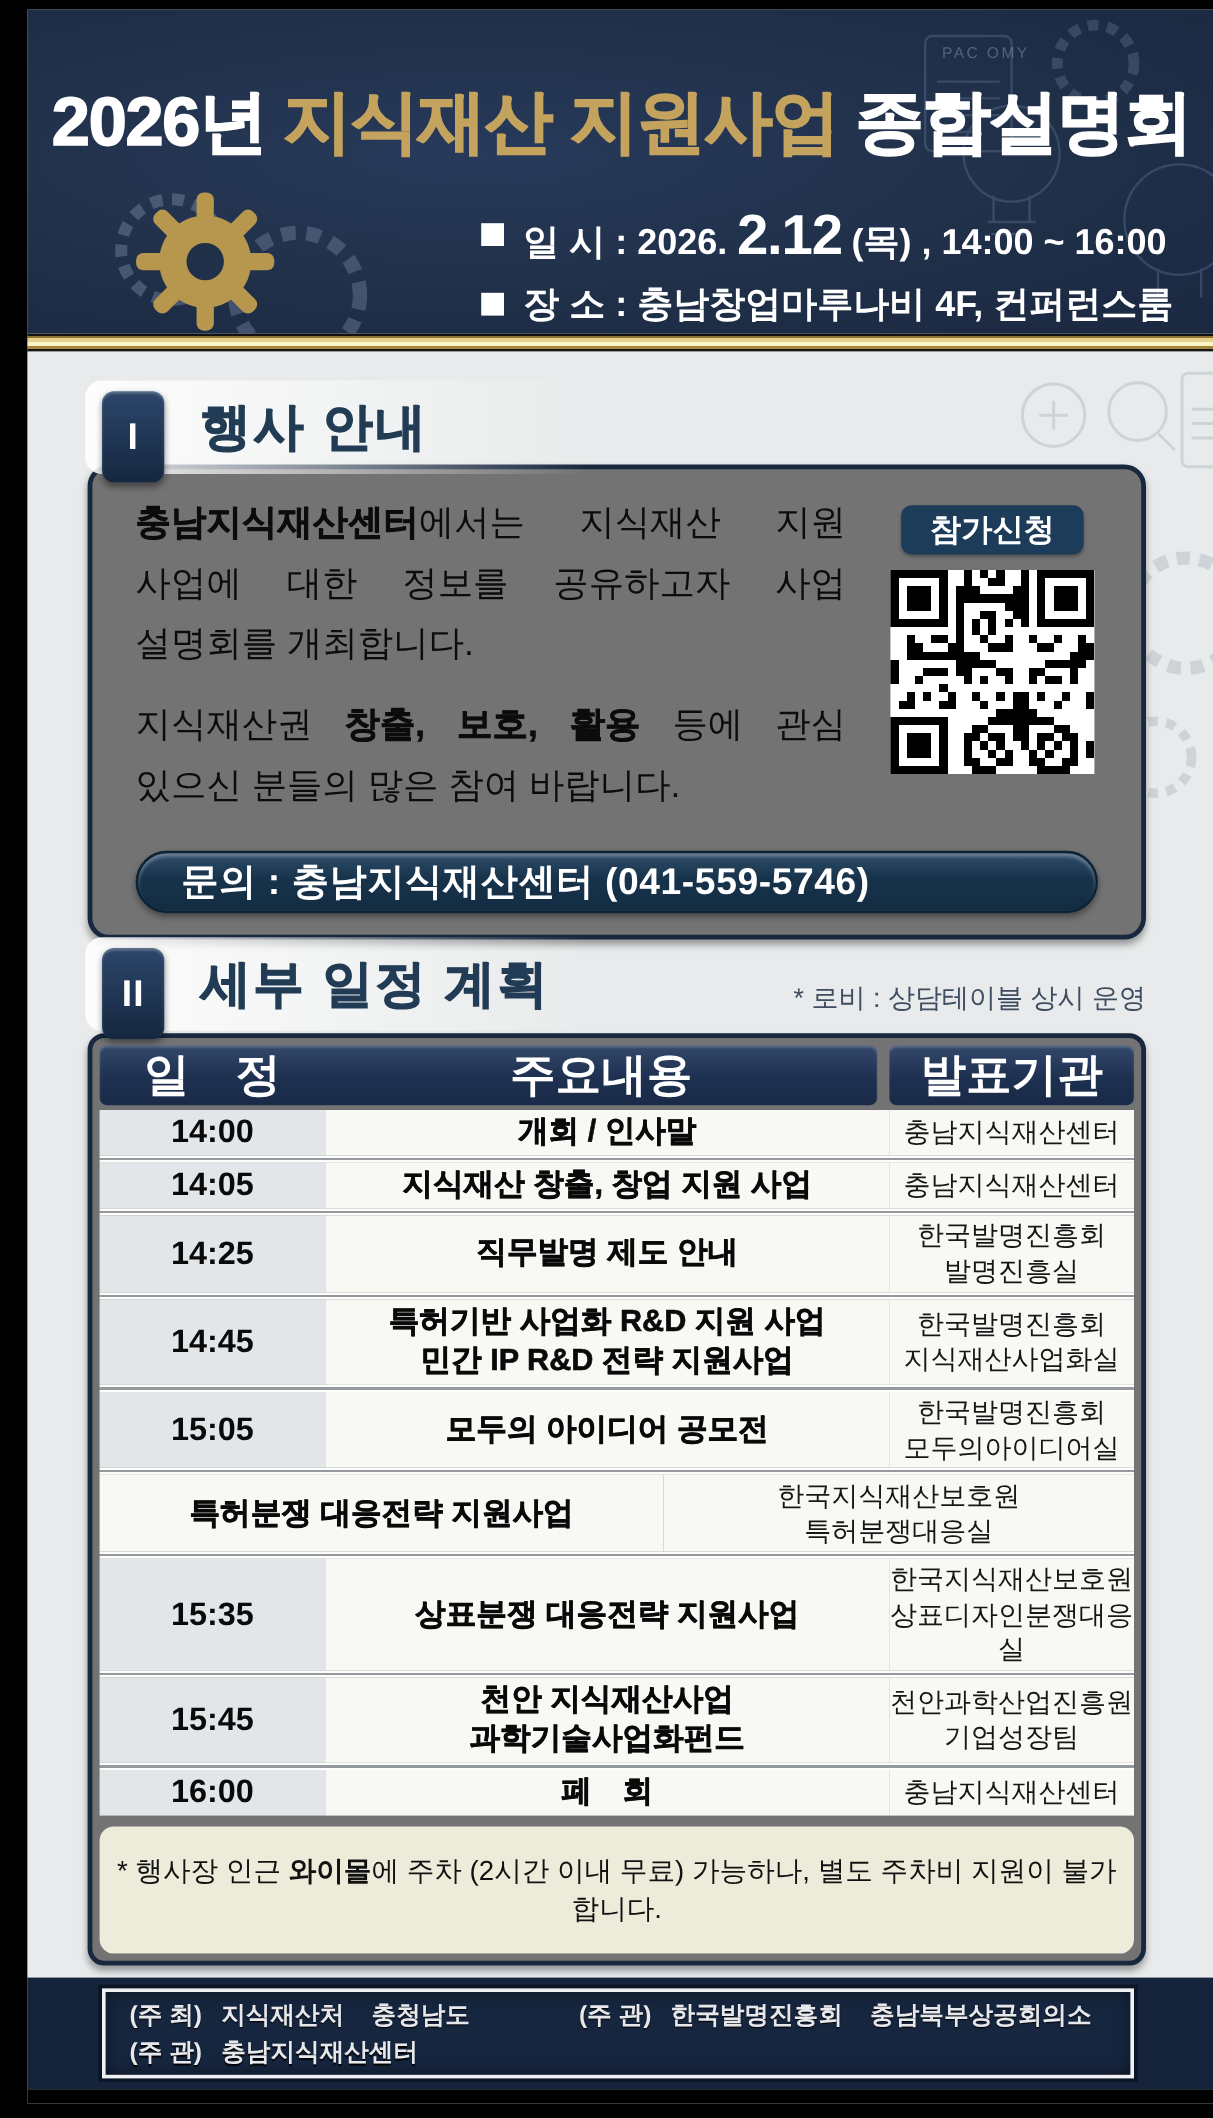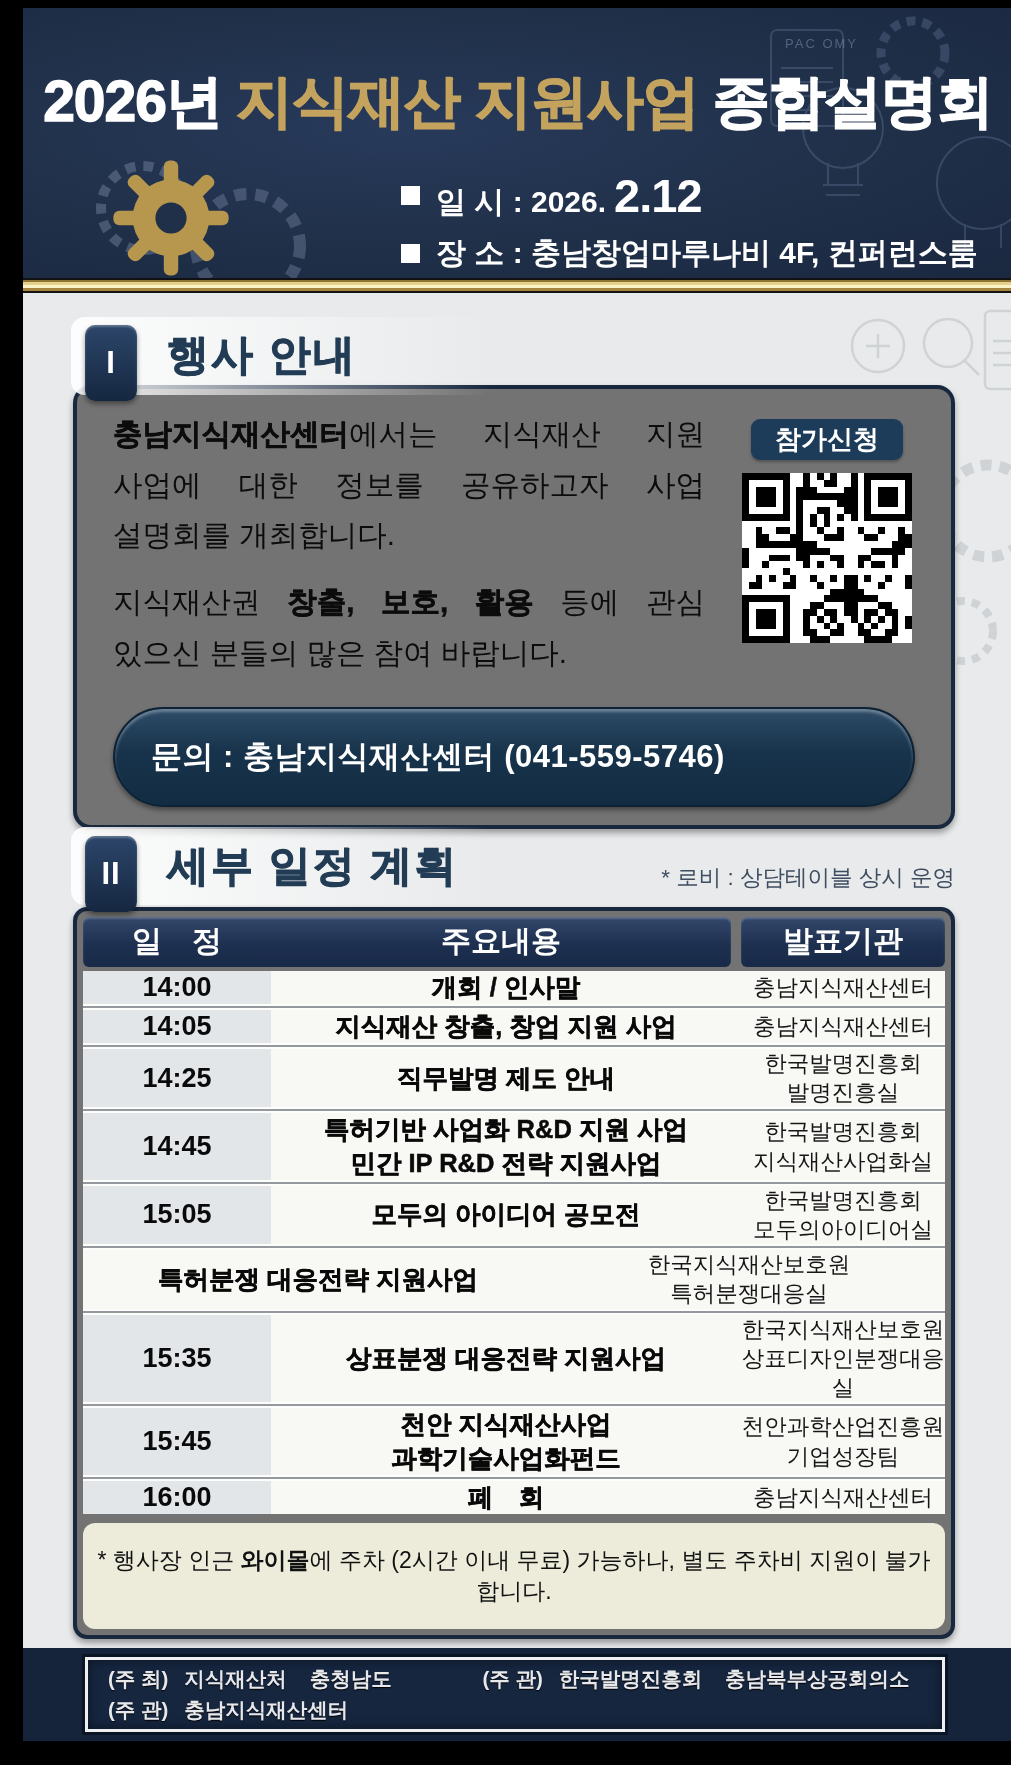--- a/index.html
+++ b/index.html
@@ -33,27 +33,27 @@
   .card{margin:0 58px 0 50px;background:#737373;border:4px solid #18283f;border-radius:18px;position:relative;z-index:2;box-shadow:0 4px 6px rgba(0,0,0,.35);}
   .card1{padding:20px 36px 18px;}
   .info-flex{display:flex;gap:34px;}
   .info-text{flex:1;font-size:29.5px;line-height:1.72;color:#0c0c0c;text-align:justify;word-break:keep-all;}
   .info-text p{margin:0 0 16px;}
   .info-text b{font-weight:800;-webkit-text-stroke-width:.5px;}
   .qr-col{width:176px;flex:0 0 auto;display:flex;flex-direction:column;align-items:center;padding-top:10px;}
   .qr-label{background:#1d3c5a;color:#fff;font-size:26px;font-weight:700;padding:3px 24px;border-radius:9px;margin-bottom:13px;white-space:nowrap;box-shadow:0 2px 3px rgba(0,0,0,.3);}
   .qr-box{width:170px;height:170px;background:#fff;}
   .qr-box svg{display:block;width:100%;height:100%;}
-  .contact-pill{margin-top:12px;background:linear-gradient(#2e4c68,#17334b 45%,#122c42);border:2px solid #0e2236;border-radius:999px;padding:27px 36px;color:#fff;font-weight:800;font-size:31px;box-shadow:inset 0 3px 3px rgba(255,255,255,.3), 0 3px 5px rgba(0,0,0,.4);letter-spacing:.5px;}
+  .contact-pill{margin-top:12px;background:linear-gradient(#2e4c68,#17334b 45%,#122c42);border:2px solid #0e2236;border-radius:999px;padding:3px 36px;color:#fff;font-weight:800;font-size:31px;box-shadow:inset 0 3px 3px rgba(255,255,255,.3), 0 3px 5px rgba(0,0,0,.4);letter-spacing:.5px;}
 
   
   .section2{margin-top:6px;display:flex;flex-direction:column;flex:1 1 auto;}
   .card2{margin-top:10px;margin-bottom:10px;border-radius:14px;padding:6px;display:flex;flex-direction:column;flex:1 1 auto;overflow:hidden;}
   .thead{display:flex;gap:10px;height:50px;flex:0 0 auto;margin-bottom:4px;}
-  .thbar{background:linear-gradient(#33486b,#1e3050 55%,#182a47);border-radius:6px;display:flex;align-items:center;color:#fff;font-size:30px;font-weight:800;box-shadow:inset 0 2px 2px rgba(255,255,255,.22);}
+  .thbar{background:linear-gradient(#33486b,#1e3050 55%,#182a47);border-radius:6px;display:flex;align-items:center;color:#fff;font-size:38px;font-weight:800;box-shadow:inset 0 2px 2px rgba(255,255,255,.22);}
   .thbar-left{width:648px;flex:0 0 auto;}
   .thbar-right{flex:1 1 auto;justify-content:center;}
   .th-time{width:188px;text-align:center;flex:0 0 auto;}
   .th-content{flex:1;text-align:center;}
   .tbody{display:flex;flex-direction:column;flex:1 1 auto;}
   .trow{display:flex;flex:1 1 auto;align-items:stretch;}
   .td{display:flex;align-items:center;justify-content:center;text-align:center;white-space:pre-line;}
   .td-time{width:188px;flex:0 0 auto;background:#e2e6e9;font-size:27px;font-weight:700;color:#0a0a0a;}
   .td-content{width:470px;flex:0 0 auto;background:#f8f9f5;font-size:25.5px;font-weight:800;color:#0a0a0a;line-height:1.3;-webkit-text-stroke-width:.5px;}
   .td-org{flex:1 1 auto;background:#f8f9f5;font-size:22.5px;font-weight:500;color:#161616;line-height:1.3;}
@@ -102,20 +102,21 @@
 
     <div class="main-title">
       <span>2026년</span><span class="gold">지식재산 지원사업</span><span>종합설명회</span>
     </div>
 
     <div class="head-info">
       <div class="head-line">
         <span class="bullet"></span>
         <span>일 시 : 2026.</span>
         <span class="date-big">2.12</span>
+        <span>(목) , 14:00 ~ 16:00</span>
       </div>
       <div class="head-line">
         <span class="bullet"></span>
         <span>장 소 : 충남창업마루나비 4F, 컨퍼런스룸</span>
       </div>
     </div>
   </div>
 
   <div class="gold-band"></div>
 

